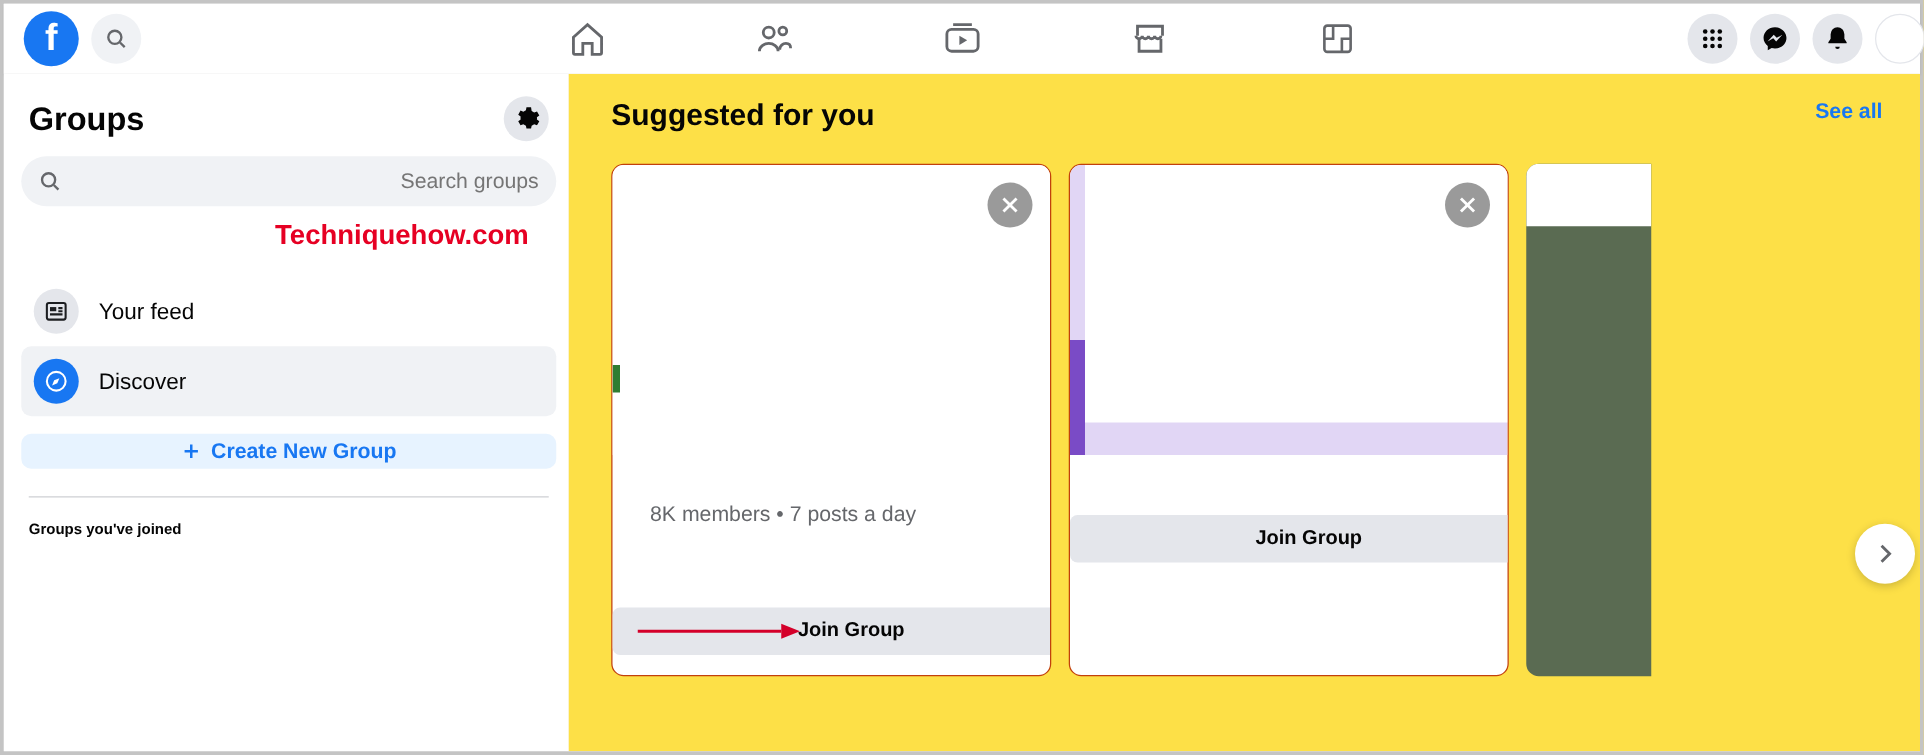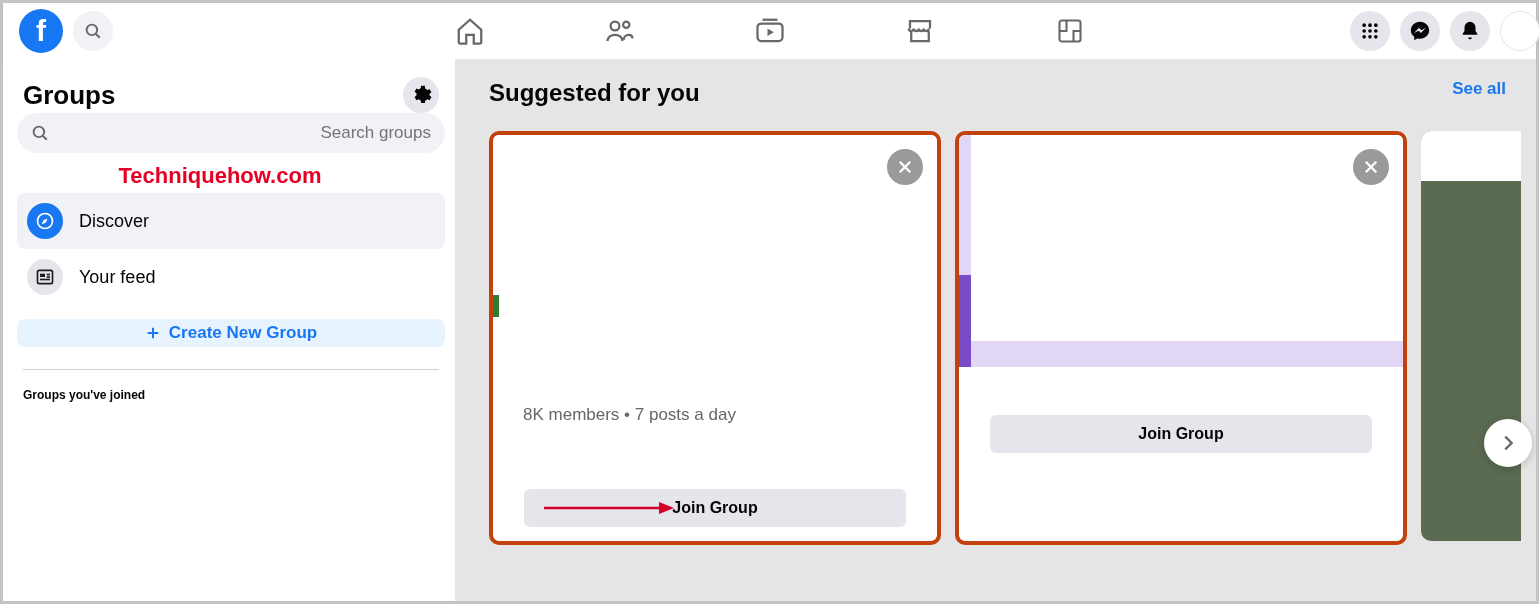--- a/index.html
+++ b/index.html
@@ -14,44 +14,44 @@
 .center-nav .nav-item { width: 40px; height: 40px; display: flex; align-items: center; justify-content: center; cursor: pointer; }
 .right-nav { margin-left: auto; display: flex; gap: 10px; align-items: center; }
 .right-circle { width: 40px; height: 40px; background: #e4e6eb; border-radius: 50%; display: flex; align-items: center; justify-content: center; cursor: pointer; }
 .avatar-circle { width: 40px; height: 40px; background: #fff; border-radius: 50%; border: 1px solid #e4e6eb; margin-right: -20px; }
 
 
 .body { flex: 1; display: flex; overflow: hidden; }
 
 
 .sidebar { width: 452px; padding: 18px 10px 0 14px; background: #fff; position: relative; box-shadow: 1px 0 3px rgba(0,0,0,0.1); }
-.sidebar-header { display: flex; align-items: center; justify-content: space-between; padding: 0 6px 0 6px; }
+.sidebar-header { display: flex; align-items: center; justify-content: space-between; padding: 0 6px 12px 6px; }
 .sidebar-title { font-size: 26px; font-weight: 700; color: #050505; }
 .gear-circle { width: 36px; height: 36px; background: #e4e6eb; border-radius: 50%; display: flex; align-items: center; justify-content: center; cursor: pointer; }
 .search-groups { background: #f0f2f5; border-radius: 50px; height: 40px; display: flex; align-items: center; padding: 0 14px; gap: 10px; margin-bottom: 18px; }
 .search-groups input { border: none; background: transparent; font-size: 17px; outline: none; flex: 1; color: #65676b; text-align: right; }
-.watermark { color: #e60023; font-weight: 700; font-size: 22px; text-align: center; padding-right: 22px; margin-top: -8px; margin-bottom: 4px; }
+.watermark { color: #e60023; font-weight: 700; font-size: 22px; text-align: right; padding-right: 22px; margin-top: -8px; margin-bottom: 20px; }
 .side-item { display: flex; align-items: center; gap: 16px; padding: 10px 10px; border-radius: 8px; cursor: pointer; }
 .side-item.active { background: #f0f2f5; }
 .side-icon { width: 36px; height: 36px; border-radius: 50%; display: flex; align-items: center; justify-content: center; }
 .side-icon.gray { background: #e4e6eb; color: #1c1e21; }
 .side-icon.blue { background: #1877f2; color: #fff; }
 .side-label { font-size: 18px; color: #050505; font-weight: 500; }
 .create-btn { background: #e7f3ff; color: #1877f2; font-weight: 600; font-size: 17px; border: none; border-radius: 8px; height: 28px; width: 100%; margin-top: 14px; display: flex; align-items: center; justify-content: center; gap: 8px; cursor: pointer; }
 .divider { border-top: 1px solid #ced0d4; margin: 22px 6px 18px 6px; }
 .joined-title { font-size: 12px; font-weight: 600; color: #050505; padding-left: 6px; }
 
 
-.main { flex: 1; padding: 20px 30px 0 34px; background: #e5e5e5; position: relative; overflow: hidden; }
+.main { flex: 1; padding: 20px 30px 0 34px; background: #fde047; position: relative; overflow: hidden; }
 .main-header { display: flex; justify-content: space-between; align-items: flex-start; }
 .suggested-title { font-size: 24px; font-weight: 700; color: #050505; }
 .suggested-sub { font-size: 18px; color: #65676b; margin-top: 4px; }
 .see-all { color: #1877f2; font-size: 17px; font-weight: 700; cursor: pointer; }
 .cards { display: flex; gap: 14px; margin-top: 24px; position: relative; }
-.card { width: 452px; border: 4px solid #c2410c; border-radius: 10px; overflow: hidden; position: relative; background: #fff; flex-shrink: 0; }
+.card { width: 352px; border: 1px solid #c2410c; border-radius: 10px; overflow: hidden; position: relative; background: #fff; flex-shrink: 0; }
 .card-img { width: 100%; height: 232px; background: #fff; position: relative; }
 .card-img.green-edge::before { content: ''; position: absolute; left: 0; top: 160px; width: 6px; height: 22px; background: #2f7d32; }
 .card-img.purple { background: #e1d6f5; }
 .card-img.purple::after { content: ''; position: absolute; left: 12px; top: 0; right: 0; bottom: 26px; background: #fff; }
 .card-img.purple .purple-band { position: absolute; left: 0; top: 140px; width: 12px; height: 92px; background: #7a4bc6; }
 .close-x { position: absolute; top: 14px; right: 14px; width: 36px; height: 36px; background: rgba(100,100,100,0.65); border-radius: 50%; display: flex; align-items: center; justify-content: center; cursor: pointer; z-index: 3; }
 .card-body { padding: 20px 30px 16px 30px; }
 .card-meta { font-size: 17px; color: #65676b; margin-top: 18px; }
 .join-btn { display: block; margin: 48px auto 14px auto; width: 382px; height: 38px; background: #e4e6eb; border: none; border-radius: 6px; font-size: 16px; font-weight: 600; color: #050505; cursor: pointer; position: relative; }
 .arrow-annotation { position: absolute; left: 20px; top: 50%; transform: translateY(-50%); }
@@ -151,41 +151,41 @@
       </div>
       <div class="search-groups">
         <svg width="18" height="18" viewBox="0 0 24 24" fill="none" stroke="#65676b" stroke-width="2.5">
             <circle cx="10.5" cy="10.5" r="7"></circle>
             <line x1="21" y1="21" x2="16" y2="16"></line>
           </svg>
         <input placeholder="Search groups" style="">
       </div>
       <div class="watermark">Techniquehow.com</div>
 
-      <div class="side-item active">
-        <div class="side-icon blue">
-          <svg width="20" height="20" viewBox="0 0 24 24" fill="#fff">
-              <circle cx="12" cy="12" r="9" fill="none" stroke="#fff" stroke-width="2"></circle>
-              <path d="M15 9l-2 5-5 2 2-5 5-2z"></path>
-            </svg>
-        </div>
-        <div class="side-label">Discover</div>
-      </div>
-
       <div class="side-item">
         <div class="side-icon gray">
           <svg width="20" height="20" viewBox="0 0 24 24" fill="#1c1e21">
               <rect x="3" y="4" width="18" height="16" rx="2" fill="none" stroke="#1c1e21" stroke-width="2"></rect>
               <rect x="6" y="8" width="6" height="4" fill="#1c1e21"></rect>
               <line x1="14" y1="9" x2="18" y2="9" stroke="#1c1e21" stroke-width="2"></line>
               <line x1="14" y1="12" x2="18" y2="12" stroke="#1c1e21" stroke-width="2"></line>
               <line x1="6" y1="15" x2="18" y2="15" stroke="#1c1e21" stroke-width="2"></line>
             </svg>
         </div>
         <div class="side-label">Your feed</div>
+      </div>
+
+      <div class="side-item active">
+        <div class="side-icon blue">
+          <svg width="20" height="20" viewBox="0 0 24 24" fill="#fff">
+              <circle cx="12" cy="12" r="9" fill="none" stroke="#fff" stroke-width="2"></circle>
+              <path d="M15 9l-2 5-5 2 2-5 5-2z"></path>
+            </svg>
+        </div>
+        <div class="side-label">Discover</div>
       </div>
 
       <button class="create-btn">
         <svg width="16" height="16" viewBox="0 0 24 24" fill="none" stroke="#1877f2" stroke-width="3">
             <line x1="12" y1="4" x2="12" y2="20"></line>
             <line x1="4" y1="12" x2="20" y2="12"></line>
           </svg>
         <span>Create New Group</span>
       </button>
 

